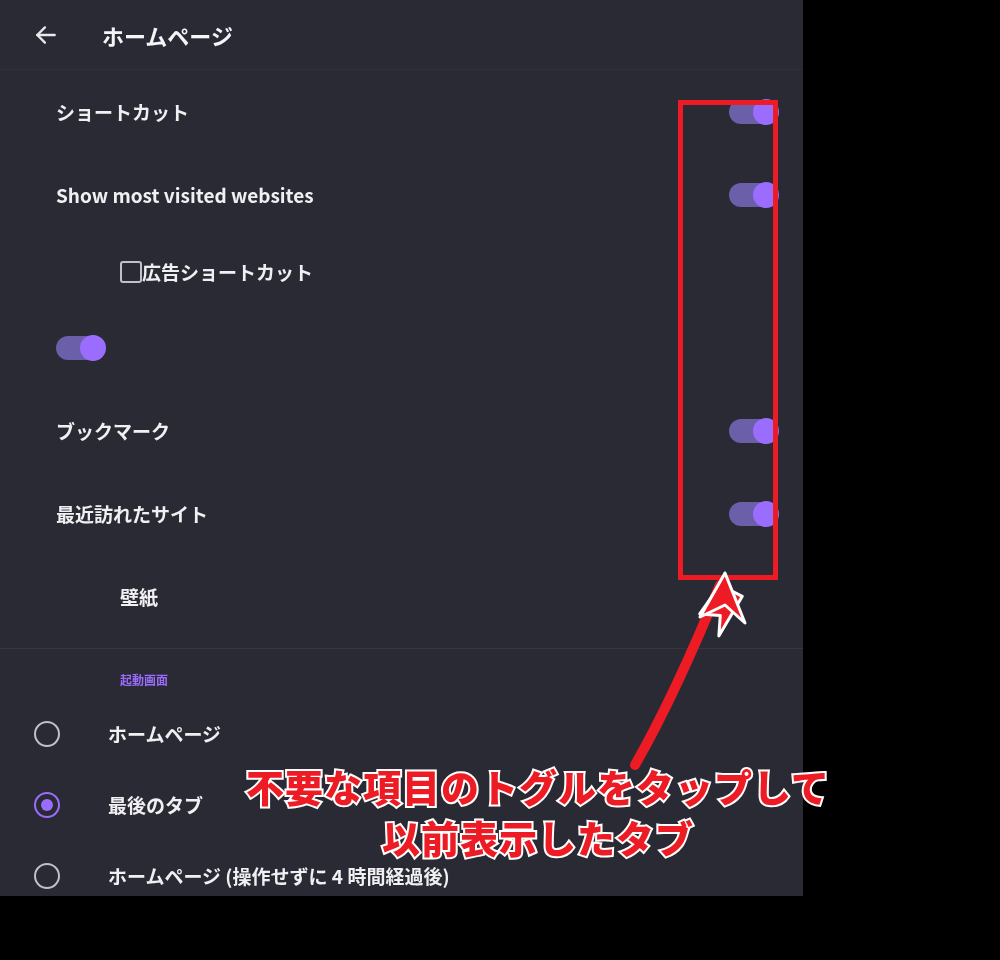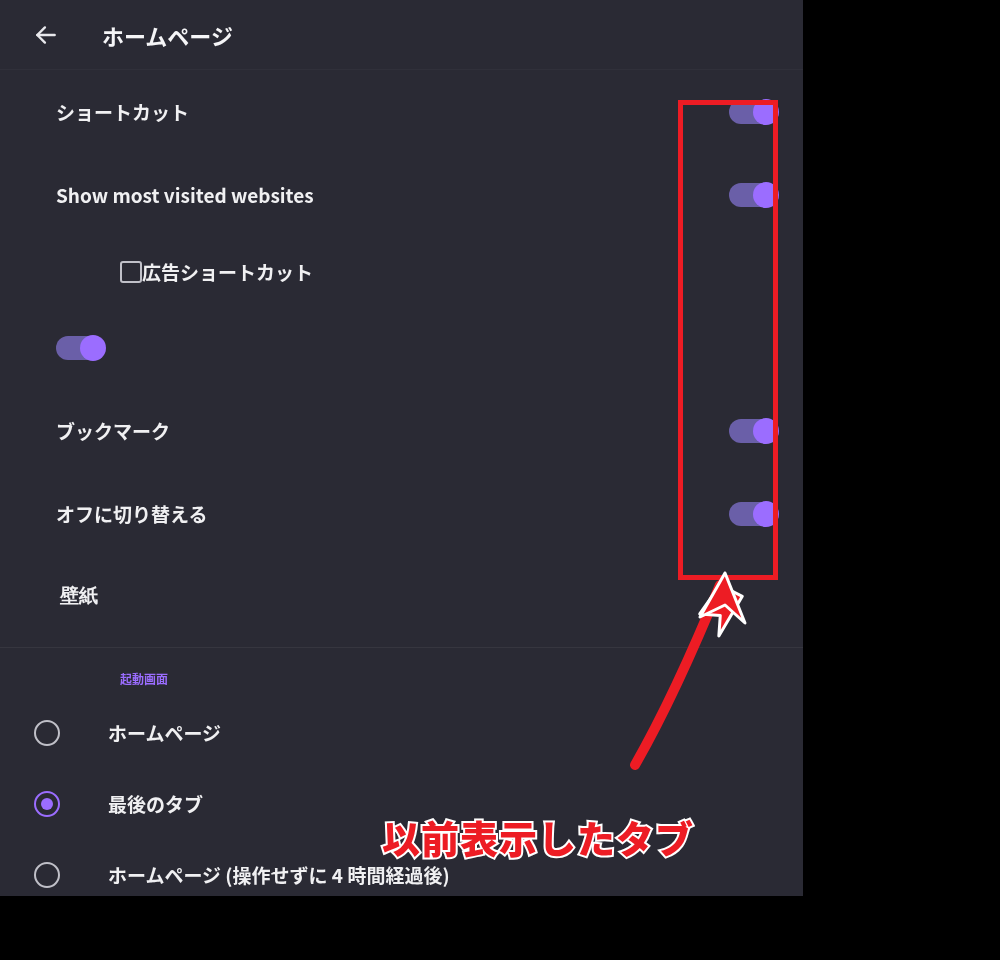--- a/index.html
+++ b/index.html
@@ -91,22 +91,21 @@
       flex-shrink: 0;
     }
     .checkbox-label {
       color: #f0f0f2;
       font-size: 19px;
       font-weight: 600;
     }
     .link-row {
       display: flex;
       align-items: center;
-      padding: 28px 26px 28px 60px;
-      font-family: Liberation Mono, monospace;
+      padding: 28px 26px 28px 120px;
     }
     .section-divider {
       height: 1px;
       background: rgba(255,255,255,0.06);
       margin-top: 10px;
     }
     .section-header {
       color: #9b6dff;
       font-size: 12px;
       font-weight: 600;
@@ -213,21 +212,21 @@
     <div class="setting-row">
       <div class="toggle"></div>
     </div>
 
     <div class="setting-row">
       <div class="setting-label">ブックマーク</div>
       <div class="toggle"></div>
     </div>
 
     <div class="setting-row">
-      <div class="setting-label">オフに切り替える</div>
+      <div class="setting-label">最近訪れたサイト</div>
       <div class="toggle"></div>
     </div>
 
     <div class="link-row">
       <div class="setting-label">壁紙</div>
     </div>
 
     <div class="section-divider"></div>
 
     <div class="section-header">起動画面</div>
@@ -260,18 +259,18 @@
       </defs>
       <path d="M 10 210 Q 50 140 95 30" stroke="#ed1c24" stroke-width="10" fill="none" stroke-linecap="round"></path>
       <path d="M 10 210 Q 50 140 95 30" stroke="#fff" stroke-width="4" fill="none" stroke-linecap="round" opacity="0"></path>
       <polygon points="95,30 70,55 90,60 85,80 115,45" fill="#ed1c24" stroke="#fff" stroke-width="3" stroke-linejoin="round" transform="rotate(-10 95 30)"></polygon>
       <polygon points="100,18 75,62 100,50 120,68" fill="#ed1c24" stroke="#fff" stroke-width="3" stroke-linejoin="round"></polygon>
     </svg>
   </div>
 
   <div class="annotation-text">
     <div class="annotation-text-content">
-      <br>
+      <span>不要な項目のトグルをタップして</span><br>
       <span>以前表示したタブ</span>
     </div>
   </div>
 
 </div>
 
 </body></html>

